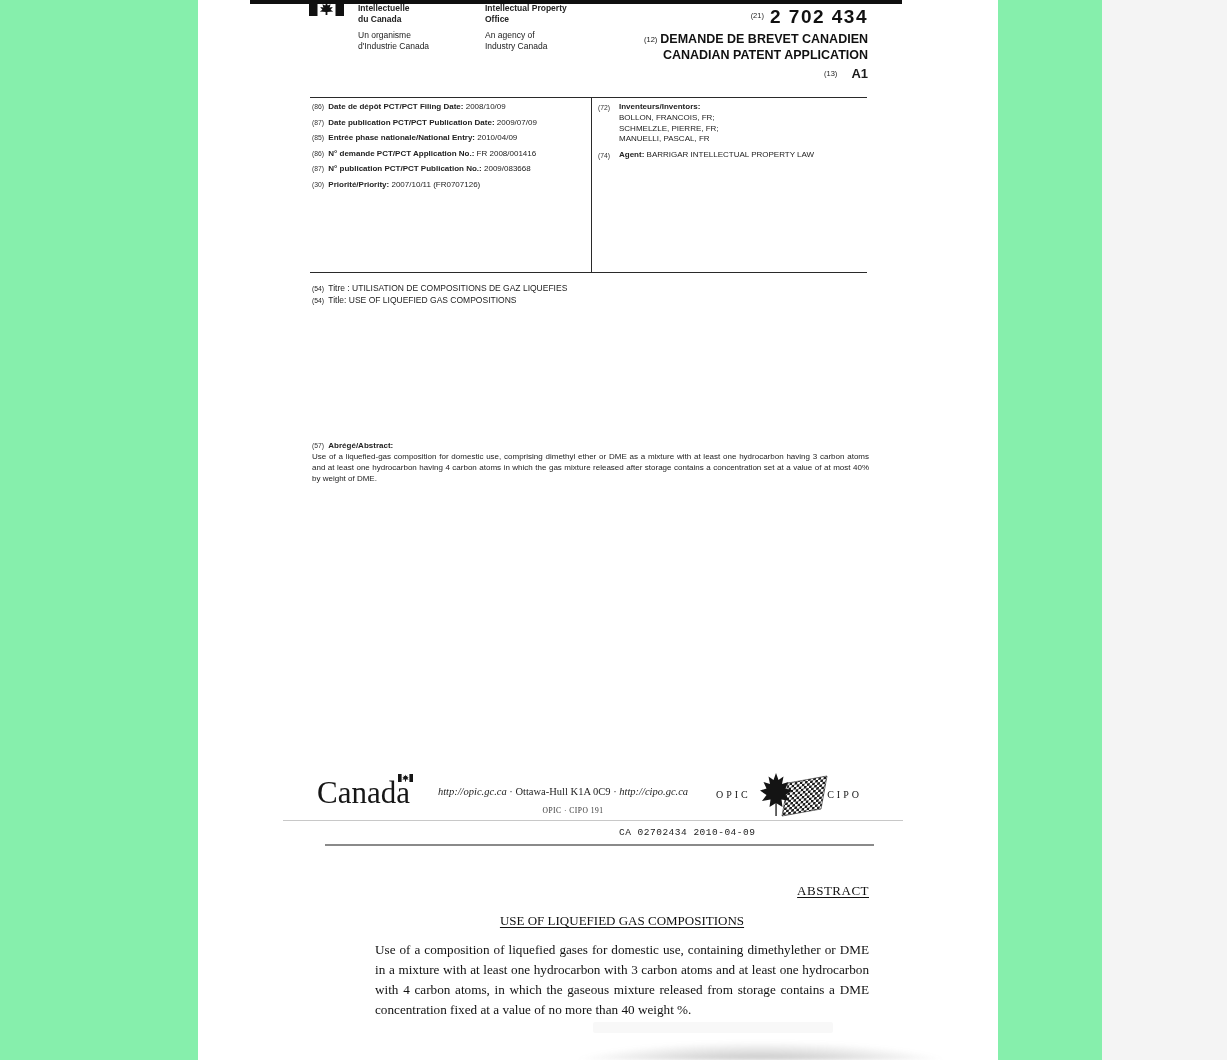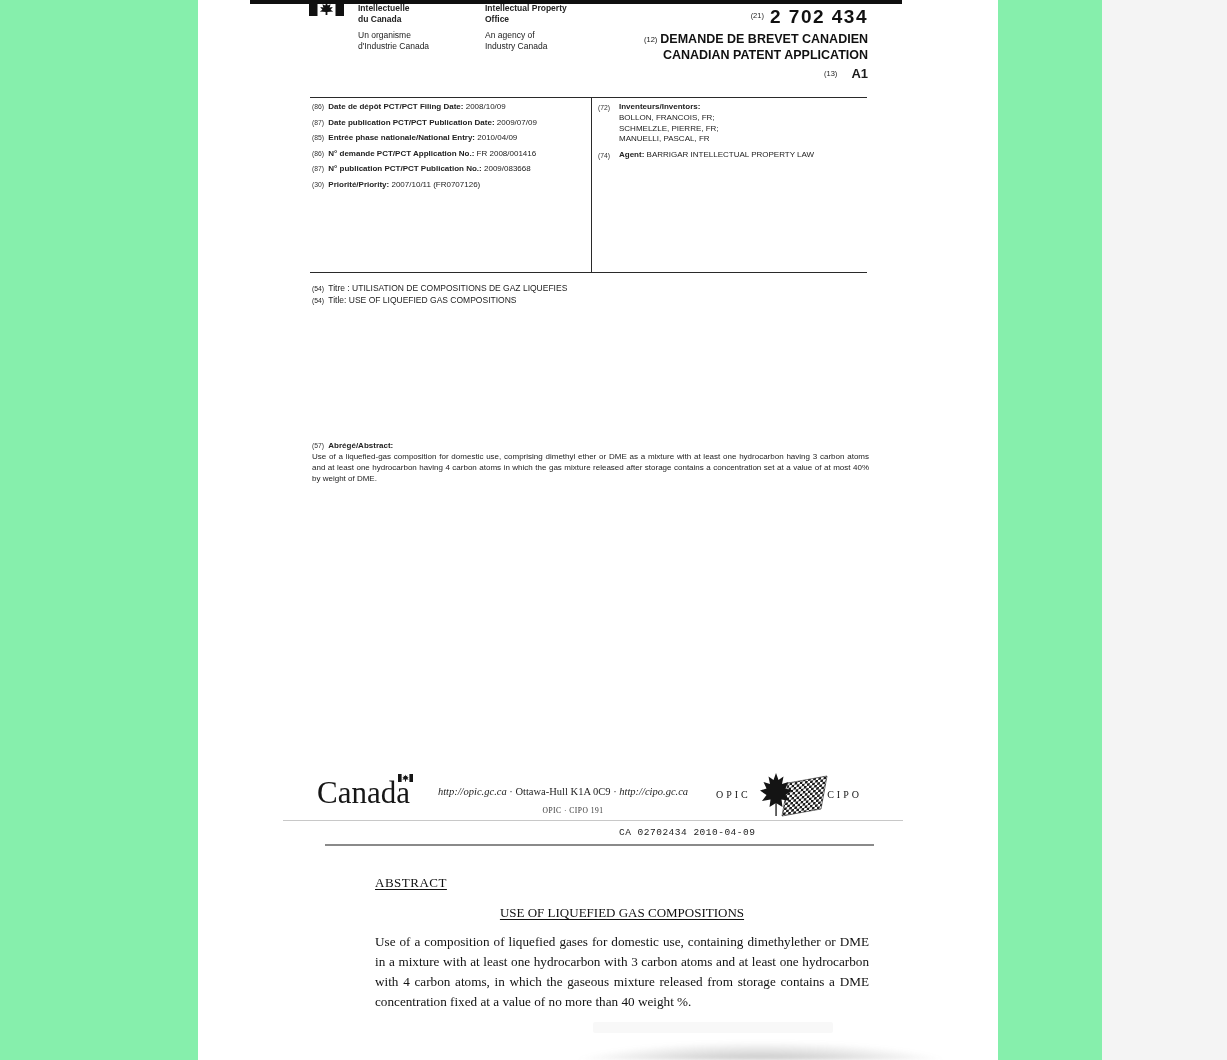--- a/index.html
+++ b/index.html
@@ -71,21 +71,21 @@
   .logo .t.right{right:0;}
   .logo svg{position:absolute;left:36px;top:0;}
 
   .footer-line{position:absolute;left:85px;top:820px;width:620px;height:1px;background:#c8c8c8;}
 
   .stamp{position:absolute;left:421px;top:827px;font-family:"Liberation Mono","DejaVu Sans Mono",monospace;font-size:9.5px;letter-spacing:0.5px;color:#222;white-space:nowrap;}
   .stamp-line{position:absolute;left:127px;top:844px;width:549px;height:1.5px;background:#8a8a8a;}
 
   .docsec{position:absolute;left:177px;top:868px;width:494px;font-family:"Liberation Serif",serif;color:#111;}
   .docsec .pageno{text-align:center;font-size:11px;}
-  .docsec .h1{text-align:left;margin-top:7px;font-size:13px;letter-spacing:0.5px;text-decoration:underline;text-underline-offset:2px;}
+  .docsec .h1{text-align:right;margin-top:15px;font-size:13px;letter-spacing:0.5px;text-decoration:underline;text-underline-offset:2px;}
   .docsec .h2{text-align:center;margin-top:14px;font-size:13px;text-decoration:underline;text-underline-offset:2px;}
   .docsec .body{margin-top:11px;font-size:13.2px;line-height:20px;text-align:justify;}
 
   .ghost{position:absolute;left:395px;top:1022px;width:240px;height:11px;background:#f1f1f1;opacity:.5;border-radius:2px;}
   .shadowbar{position:absolute;left:340px;top:1036px;width:445px;height:24px;
     background:radial-gradient(60% 140% at 50% 125%, rgba(105,105,105,0.5), rgba(105,105,105,0) 72%);
     filter:blur(2px);}
 </style>
 </head>
 <body>

